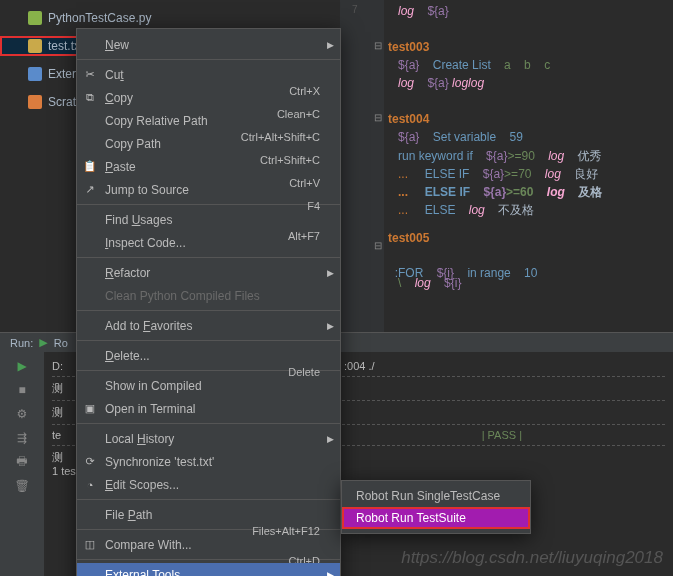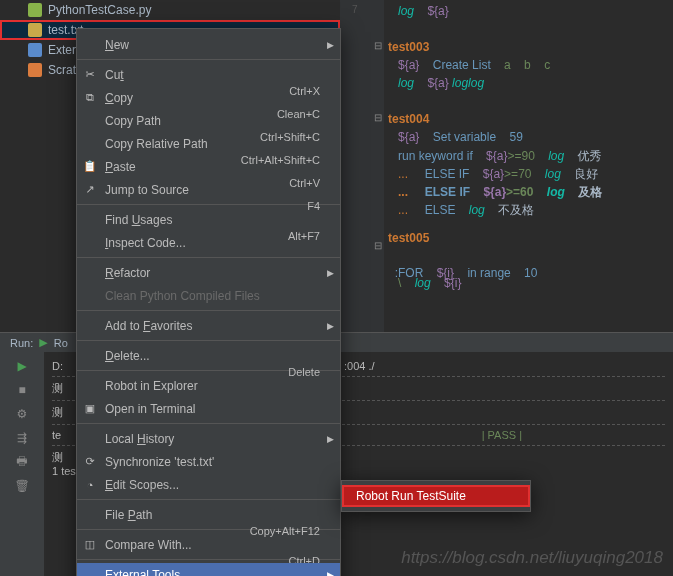--- a/index.html
+++ b/index.html
@@ -1,54 +1,54 @@
 <!DOCTYPE html>
 <html><head>
 <meta charset="utf-8">
 <style>
 * { box-sizing: border-box; margin: 0; padding: 0; font-family: -apple-system, "Segoe UI", sans-serif; }
 body { background: #2b2b2b; width: 673px; height: 576px; overflow: hidden; position: relative; color: #a9b7c6; font-size: 12px; }
 
 
 .tree { position: absolute; left: 0; top: 0; width: 340px; }
-.tree-item { display: flex; align-items: center; height: 20px; padding-left: 28px; gap: 6px; }
+.tree-item { display: flex; align-items: center; height: 20px; padding-left: 28px; gap: 6px; margin-top: 8px; }
 .tree-item.sel { background: #0d293e; outline: 2px solid #e03030; outline-offset: -2px; }
 .fileicon { width: 14px; height: 14px; background: #c9a94a; border-radius: 2px; display: inline-block; }
 .fileicon.py { background: #88b24a; }
 .fileicon.ext { background: #5a8bcb; }
 .fileicon.sc { background: #db7c3e; }
 
 
 .ctx { position: absolute; left: 76px; top: 28px; width: 265px; background: #3c3f41; border: 1px solid #555; box-shadow: 0 4px 20px rgba(0,0,0,.6); z-index: 20; padding: 4px 0; }
 .ctx-item { height: 23px; display: flex; align-items: center; padding: 0 20px 0 28px; position: relative; color: #bbb; }
 .ctx-item.hover { background: #4b6eaf; color: #fff; }
 .ctx-item.disabled { color: #6a6a6a; }
 .ctx-sep { height: 1px; background: #555; margin: 3px 0; }
 .ctx-label .u { text-decoration: underline; }
 .ctx-short { margin-left: auto; font-size: 11px; margin-top: 33px; }
 .ctx-arrow { position: absolute; right: 6px; font-size: 9px; }
 .ctx-icon { position: absolute; left: 6px; width: 14px; height: 14px; display: flex; align-items: center; justify-content: center; font-size: 11px; }
 
 
 .sub { position: absolute; left: 341px; top: 480px; width: 190px; background: #3c3f41; border: 1px solid #555; box-shadow: 0 4px 20px rgba(0,0,0,.6); z-index: 25; padding: 4px 0; }
 .sub-item { height: 22px; display: flex; align-items: center; padding: 0 14px; color: #bbb; }
-.sub-item.hover { background: #b91c1c; color: #fff; outline: 2px solid #e03030; outline-offset: -2px; }
+.sub-item.hover { background: #a21caf; color: #fff; outline: 2px solid #e03030; outline-offset: -2px; }
 
 
 .editor { position: absolute; left: 340px; top: 0; right: 0; height: 332px; background: #2b2b2b; font-family: Consolas, monospace; font-size: 12px; }
 .gutter { position: absolute; left: 0; top: 0; width: 44px; height: 100%; background: #313335; color: #606060; }
 .gutter .ln { position: absolute; left: 12px; font-size: 10px; color: #555; }
 .code { position: absolute; left: 48px; top: 0; right: 0; }
 .cl { position: absolute; left: 0; white-space: pre; }
 .c-test { color: #cc7832; font-weight: bold; }
 .c-var { color: #9876aa; }
 .c-kw { color: #6897bb; }
 .c-str { color: #6a8759; }
 .c-num { color: #6897bb; }
-.c-log { color: #14b8a6; font-style: italic; }
+.c-log { color: #f9a8d4; font-style: italic; }
 .c-dots { color: #cc7832; }
 .fold { position: absolute; left: 34px; color: #888; font-size: 10px; }
 
 
 .runbar { position: absolute; left: 0; top: 332px; width: 100%; height: 20px; background: #3c3f41; border-top: 1px solid #555; display: flex; align-items: center; padding: 0 10px; gap: 6px; font-size: 11px; }
 .runout { position: absolute; left: 44px; top: 352px; right: 0; bottom: 0; background: #2b2b2b; font-family: Consolas, monospace; font-size: 11px; color: #bbb; padding: 8px; }
 .runside { position: absolute; left: 0; top: 352px; width: 44px; bottom: 0; background: #3c3f41; }
 .runside-btn { width: 20px; height: 20px; margin: 4px auto; display: flex; align-items: center; justify-content: center; color: #888; }
 .play { color: #499c54; }
 .divline { border-top: 1px dashed #555; margin: 4px 0; }
@@ -141,26 +141,26 @@
       <span class="ctx-icon">✂</span>
       <span class="ctx-label">Cu<span class="u">t</span></span>
       <span class="ctx-short">Ctrl+X</span>
     </div>
     <div class="ctx-item">
       <span class="ctx-icon">⧉</span>
       <span class="ctx-label"><span class="u">C</span>opy</span>
       <span class="ctx-short">Clean+C</span>
     </div>
     <div class="ctx-item">
+      <span class="ctx-label">Copy Relative Path</span>
+      <span class="ctx-short">Ctrl+Alt+Shift+C</span>
+    </div>
+    <div class="ctx-item">
       <span class="ctx-label">Copy Path</span>
       <span class="ctx-short">Ctrl+Shift+C</span>
-    </div>
-    <div class="ctx-item">
-      <span class="ctx-label">Copy Relative Path</span>
-      <span class="ctx-short">Ctrl+Alt+Shift+C</span>
     </div>
     <div class="ctx-item">
       <span class="ctx-icon">📋</span>
       <span class="ctx-label"><span class="u">P</span>aste</span>
       <span class="ctx-short">Ctrl+V</span>
     </div>
     <div class="ctx-item">
       <span class="ctx-icon">↗</span>
       <span class="ctx-label">Jump to Source</span>
       <span class="ctx-short">F4</span>
@@ -186,21 +186,21 @@
       <span class="ctx-label">Add to <span class="u">F</span>avorites</span>
       <span class="ctx-arrow">▶</span>
     </div>
     <div class="ctx-sep"></div>
     <div class="ctx-item">
       <span class="ctx-label"><span class="u">D</span>elete...</span>
       <span class="ctx-short">Delete</span>
     </div>
     <div class="ctx-sep"></div>
     <div class="ctx-item">
-      <span class="ctx-label">Robot in Explorer</span>
+      <span class="ctx-label">Show in Compiled</span>
     </div>
     <div class="ctx-item">
       <span class="ctx-icon">▣</span>
       <span class="ctx-label">Open in Terminal</span>
     </div>
     <div class="ctx-sep"></div>
     <div class="ctx-item">
       <span class="ctx-label">Local <span class="u">H</span>istory</span>
       <span class="ctx-arrow">▶</span>
     </div>
@@ -208,34 +208,37 @@
       <span class="ctx-icon">⟳</span>
       <span class="ctx-label">Synchronize 'test.txt'</span>
     </div>
     <div class="ctx-item">
       <span class="ctx-icon">◔</span>
       <span class="ctx-label"><span class="u">E</span>dit Scopes...</span>
     </div>
     <div class="ctx-sep"></div>
     <div class="ctx-item">
       <span class="ctx-label">File <span class="u">P</span>ath</span>
-      <span class="ctx-short">Copy+Alt+F12</span>
+      <span class="ctx-short">Files+Alt+F12</span>
     </div>
     <div class="ctx-sep"></div>
     <div class="ctx-item">
       <span class="ctx-icon">◫</span>
       <span class="ctx-label">Compare With...</span>
       <span class="ctx-short">Ctrl+D</span>
     </div>
     <div class="ctx-sep"></div>
     <div class="ctx-item hover">
       <span class="ctx-label">E<span class="u">x</span>ternal Tools</span>
       <span class="ctx-arrow">▶</span>
     </div>
   </div>
 
 <div class="sub">
+  <div class="sub-item">
+      <span>Robot Run SingleTestCase</span>
+    </div>
   <div class="sub-item hover">
       <span>Robot Run TestSuite</span>
     </div>
 </div>
 
 <div class="watermark">https://blog.csdn.net/liuyuqing2018</div>
 
 </body></html>

